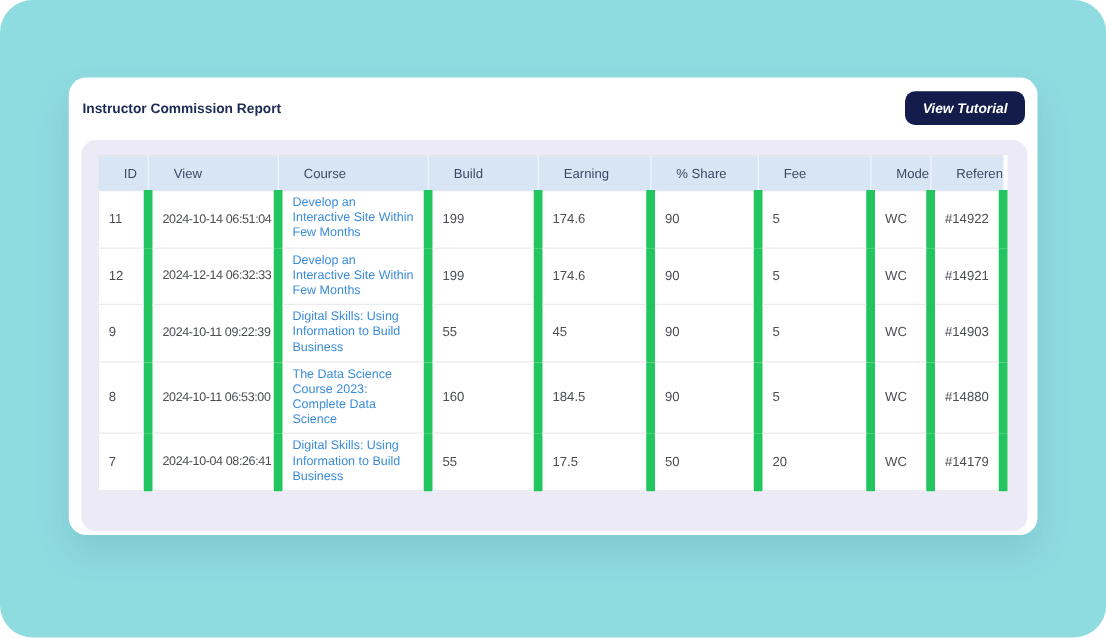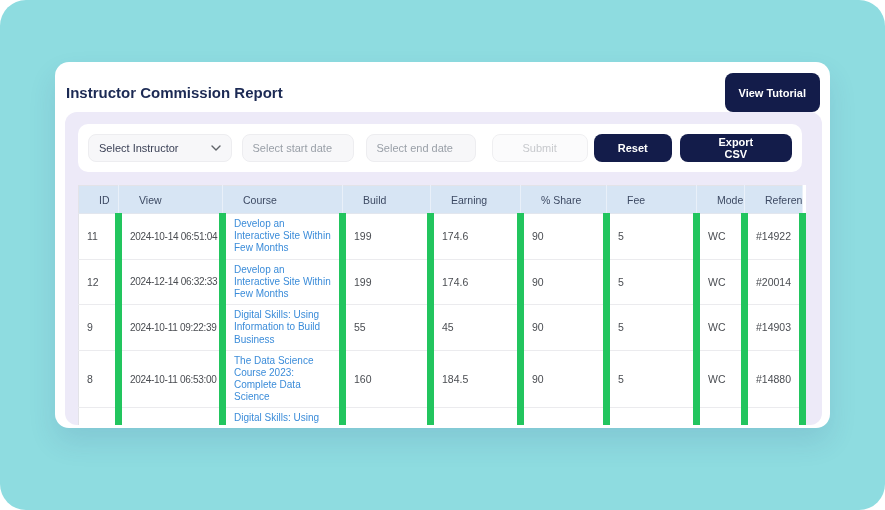--- a/index.html
+++ b/index.html
@@ -5,25 +5,25 @@
   * { box-sizing: border-box; margin: 0; padding: 0; }
   html, body { width: 885px; height: 510px; background: #ffffff; overflow: hidden;
     font-family: "Liberation Sans", sans-serif; }
   .viewport { position: absolute; inset: 0; width: 885px; height: 510px;
     background: var(--background-teal, #8edce0); border-radius: 26px; }
   .card { position: absolute; left: 55px; top: 62px; width: 775px; height: 366px;
     background: var(--card-white, #ffffff); border-radius: 14px; overflow: hidden;
     box-shadow: 0 14px 28px rgba(40,60,120,0.12); }
   .card-header { display: flex; justify-content: space-between; align-items: center;
     padding: 11px 10px 0 11px; }
-  .page-title { font-size: 15px; font-weight: bold; color: var(--title-navy, #1c2a54); }
+  .page-title { font-size: 11px; font-weight: bold; color: var(--title-navy, #1c2a54); }
   .btn { height: 28px; border: none; border-radius: 8px; font-size: 11px; font-weight: 700;
     font-family: "Liberation Sans", sans-serif; cursor: pointer; }
   .btn-dark { background: var(--primary-navy, #131c4a); color: #ffffff; padding: 0 16px; }
-  .btn-tutorial { height: 39px; padding: 0 14px; }
+  .btn-tutorial { height: 27px; padding: 0 14px; font-style: italic; }
   .btn-disabled { background: #fbfbfc; color: #c7c9cd; border: 1px solid #efeff1;
     padding: 0 30px; cursor: default; font-weight: 400; }
   .panel { position: absolute; left: 10px; right: 8px; top: 50px; bottom: 3px;
     background: var(--panel-lavender, #edeaf8); border-radius: 12px;
     padding: 12px 20px 0 13px; overflow: hidden; }
   .filter-bar { height: 48px; background: #ffffff; border-radius: 10px; display: flex;
     align-items: center; padding: 0 10px; margin-bottom: 13px; }
   .select-box { width: 144px; height: 28px; background: #f7f7f9; border: 1px solid #ededf0;
     border-radius: 8px; display: flex; align-items: center; justify-content: space-between;
     padding: 0 10px; font-size: 11px; color: #3c4257; cursor: pointer; }
@@ -54,33 +54,20 @@
 <div class="viewport">
   <div class="card">
 
     <div class="card-header">
       <div class="page-title">Instructor Commission Report</div>
       <button class="btn btn-dark btn-tutorial">View Tutorial</button>
     </div>
 
     <div class="panel">
 
-      <div class="filter-bar">
-        <div class="select-box">
-          <span>Select Instructor</span>
-          <svg class="chevron-icon" viewBox="0 0 10 6">
-              <polyline points="1,1 5,5 9,1" fill="none" stroke="#5f6368" stroke-width="1.4" stroke-linecap="round" stroke-linejoin="round"></polyline>
-            </svg>
-        </div>
-        <input class="text-input input-start" type="text" placeholder="Select start date" style="">
-        <input class="text-input input-end" type="text" placeholder="Select end date" style="">
-        <button class="btn btn-disabled btn-submit">Submit</button>
-        <button class="btn btn-dark btn-reset">Reset</button>
-        <button class="btn btn-dark btn-export">Export CSV</button>
-      </div>
 
       <table>
         <colgroup>
           <col style="width:40px">
             <col style="width:104px">
             <col style="width:120px">
           <col style="width:88px">
             <col style="width:90px">
             <col style="width:86px">
           <col style="width:90px">
@@ -119,21 +106,21 @@
     <td>12</td>
     <td class="date-cell">2024-12-14 06:32:33</td>
     <td>
       <a class="course-link">Develop an Interactive Site Within Few Months</a>
     </td>
     <td>199</td>
     <td>174.6</td>
     <td>90</td>
     <td>5</td>
     <td>WC</td>
-    <td>#20014</td>
+    <td>#14921</td>
   </tr>
 
   <tr>
     <td>9</td>
     <td class="date-cell">2024-10-11 09:22:39</td>
     <td>
       <a class="course-link">Digital Skills: Using Information to Build Business</a>
     </td>
     <td>55</td>
     <td>45</td>

